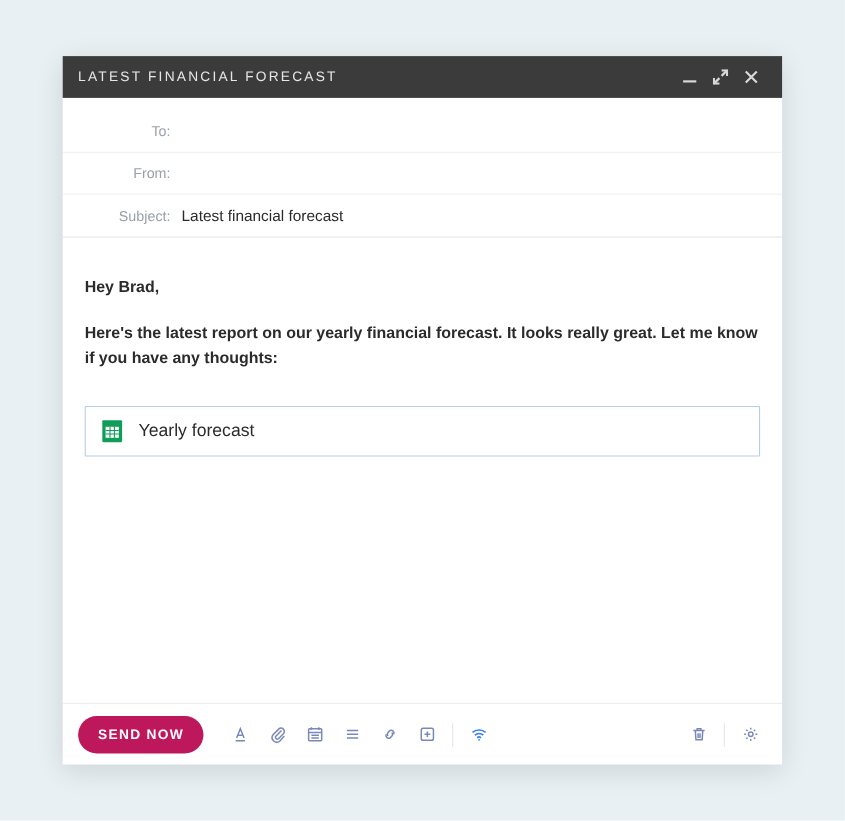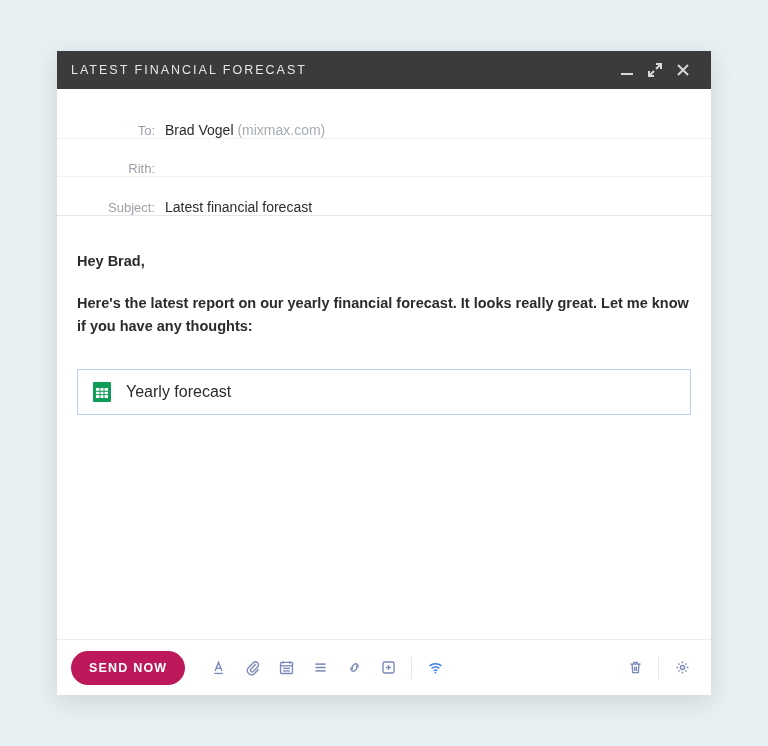--- a/index.html
+++ b/index.html
@@ -35,21 +35,21 @@
   .titlebar .spacer { flex: 1; }
   .titlebar .win-icon {
     width: 28px; height: 28px;
     display: inline-flex; align-items: center; justify-content: center;
     color: #d8d8d8; cursor: pointer;
   }
   .titlebar .win-icon svg { width: 14px; height: 14px; }
   .header-rows { border-bottom: 1px solid #e6e6e6; }
   .hdr-row {
     display: flex;
-    align-items: flex-end;
+    align-items: center;
     height: 38px;
     font-size: 14px;
     border-bottom: 1px solid #f0f0f0;
     padding: 0 14px 0 0;
   }
   .hdr-row:last-child { border-bottom: none; }
   .hdr-label {
     width: 108px;
     text-align: right;
     color: #9aa0a8;
@@ -141,27 +141,23 @@
     <span class="win-icon">
       <svg viewBox="0 0 14 14" stroke="currentColor" stroke-width="2">
           <path d="M2 2 L12 12 M12 2 L2 12"></path>
         </svg>
     </span>
   </div>
 
   <div class="header-rows">
     <div class="hdr-row">
       <div class="hdr-label">To:</div>
-      <div class="hdr-value">
-        <span>Brad Vogel</span>
-        <span class="muted">(mixmax.com)</span>
-      </div>
     </div>
     <div class="hdr-row">
-      <div class="hdr-label">Rith:</div>
+      <div class="hdr-label">From:</div>
     </div>
     <div class="hdr-row">
       <div class="hdr-label">Subject:</div>
       <div class="hdr-value">Latest financial forecast</div>
     </div>
   </div>
 
   <div class="body-area">
     <p>Hey Brad,</p>
     <p>Here's the latest report on our yearly financial forecast. It looks really great. Let me know if you have any thoughts:</p>

